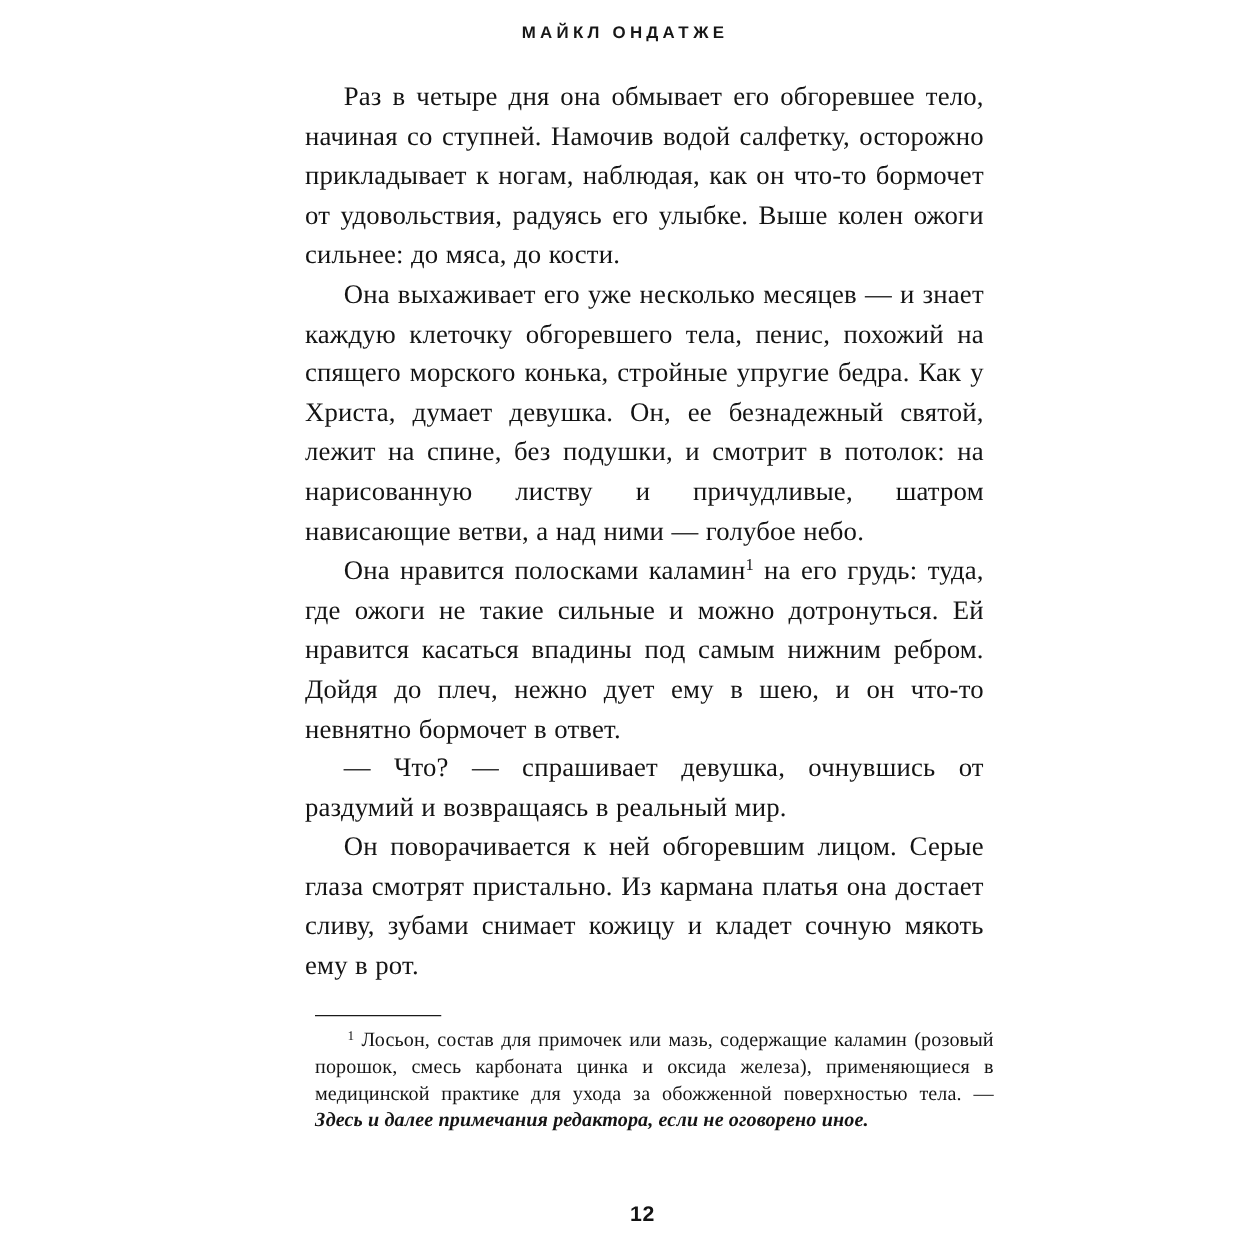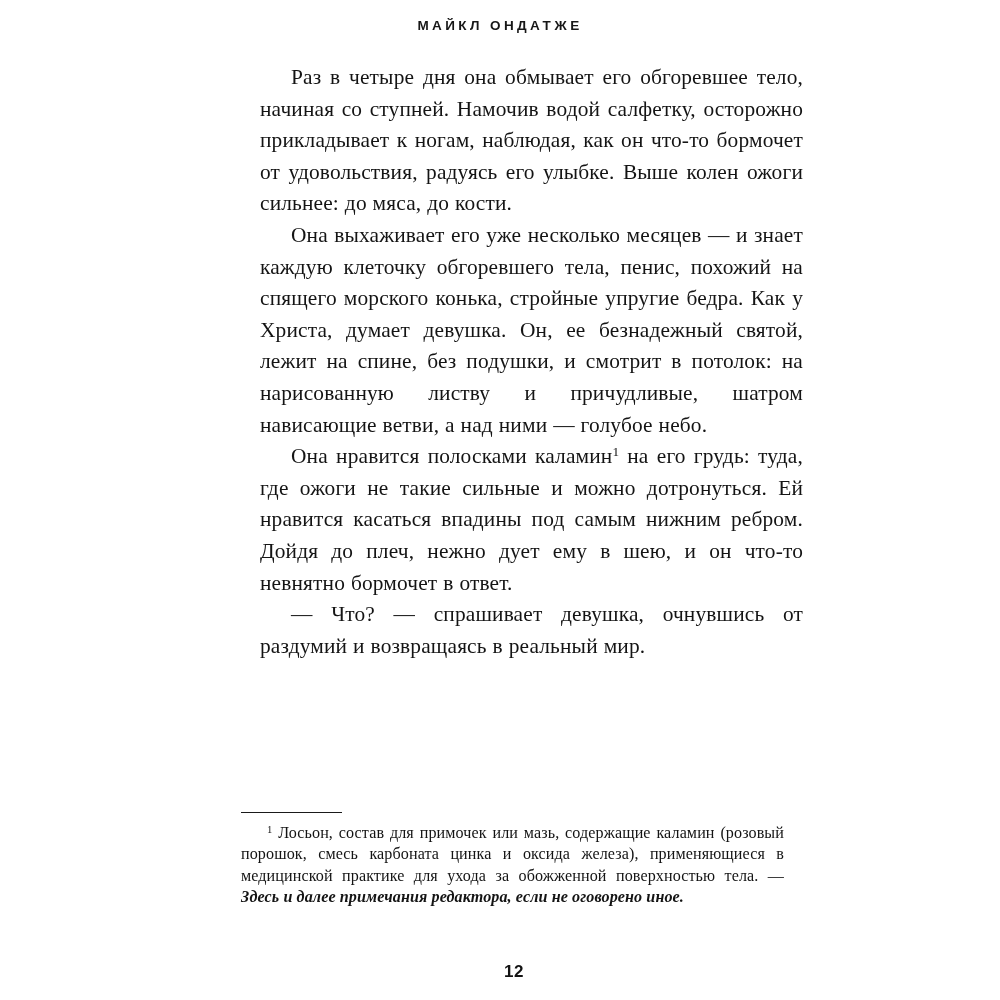--- a/index.html
+++ b/index.html
@@ -35,21 +35,21 @@
     letter-spacing: 3.4px;
     color: #171717;
     text-transform: uppercase;
     white-space: nowrap;
   }
 
   
   .text-column {
     position: absolute;
     top: 62px;
-    left: 260px;
+    left: 244px;
     width: 543px;
   }
 
   .body-paragraph {
     margin: 0;
     text-indent: 31px;
     font-size: 21.4px;
     line-height: 31.6px;
     text-align: justify;
     text-justify: inter-word;
@@ -62,21 +62,21 @@
     font-size: 0.62em;
     vertical-align: 0.55em;
     line-height: 0;
     letter-spacing: 0;
   }
 
   
   .footnote-block {
     position: absolute;
     top: 812px;
-    left: 241px;
+    left: 252px;
     width: 543px;
   }
 
   .footnote-rule {
     width: 101px;
     height: 0;
     border-top: 1.6px solid #1a1a1a;
     margin: 0 0 9px 0;
   }
 
@@ -125,20 +125,21 @@
   <div class="text-column">
 
     <p class="body-paragraph">Раз в четыре дня она обмывает его обгоревшее тело, начиная со ступней. Намочив водой салфетку, осторожно прикладывает к ногам, наблюдая, как он что-то бормочет от удовольствия, радуясь его улыбке. Выше колен ожоги сильнее: до мяса, до кости.</p>
 
     <p class="body-paragraph">Она выхаживает его уже несколько месяцев — и знает каждую клеточку обгоревшего тела, пенис, похожий на спящего морского конька, стройные упругие бедра. Как у Христа, думает девушка. Он, ее безнадежный святой, лежит на спине, без подушки, и смотрит в потолок: на нарисованную листву и причудливые, шатром нависающие ветви, а над ними — голубое небо.</p>
 
     <p class="body-paragraph"><span>Она нравится полосками каламин</span><sup class="footnote-marker">1</sup><span> на его грудь: туда, где ожоги не такие сильные и можно дотронуться. Ей нравится касаться впадины под самым нижним ребром. Дойдя до плеч, нежно дует ему в шею, и он что-то невнятно бормочет в ответ.</span></p>
 
     <p class="body-paragraph">— Что? — спрашивает девушка, очнувшись от раздумий и возвращаясь в реальный мир.</p>
 
+    <p class="body-paragraph">Он поворачивается к ней обгоревшим лицом. Серые глаза смотрят пристально. Из кармана платья она достает сливу, зубами снимает кожицу и кладет сочную мякоть ему в рот.</p>
 
   </div>
 
   <div class="footnote-block">
     <div class="footnote-rule"></div>
     <p class="footnote-text"><sup class="footnote-marker">1</sup> <span>Лосьон, состав для примочек или мазь, содержащие каламин (розовый порошок, смесь карбоната цинка и оксида железа), применяющиеся в медицинской практике для ухода за обожженной поверхностью тела. — </span><span class="editor-note">Здесь и далее примечания редактора, если не оговорено иное.</span></p>
   </div>
 
   <div class="page-number">12</div>
 

